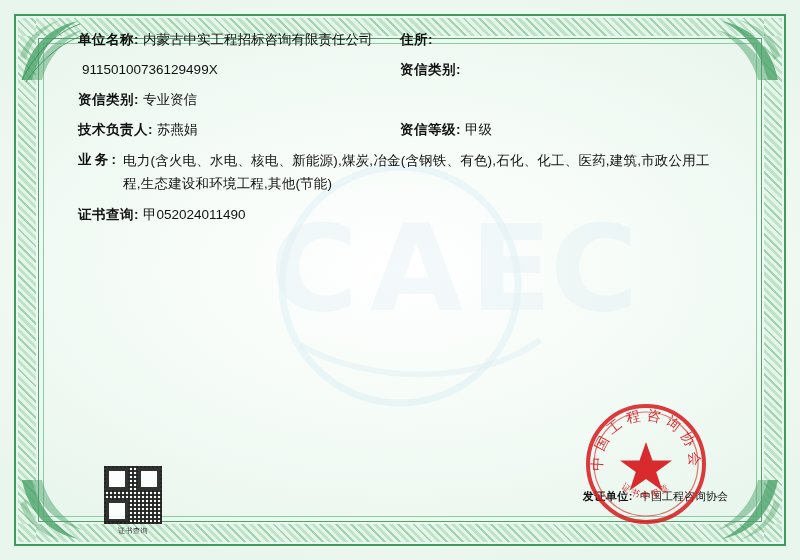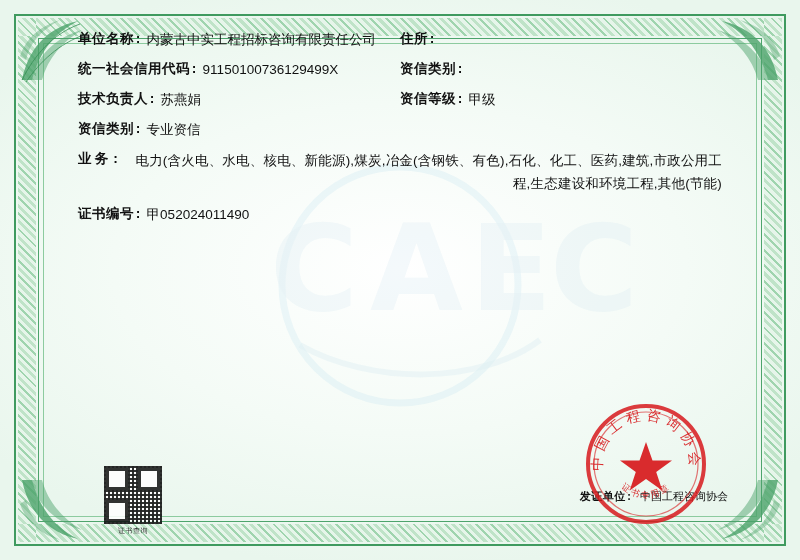--- a/index.html
+++ b/index.html
@@ -126,34 +126,32 @@
   }
   .col.left  { width: 50%; padding-right: 6px; box-sizing: border-box; }
   .col.right { width: 50%; box-sizing: border-box; }
 
   .label {
     flex: 0 0 auto;
     white-space: nowrap;
     font-weight: 600;
     color: #111;
     letter-spacing: 0.5px;
-    font-family: Liberation Mono, monospace;
   }
   .value {
     flex: 1 1 auto;
     color: #111;
     padding-left: 4px;
   }
   .value.wrap { line-height: 1.55; }
 
   .row.full .col { width: 100%; }
   .biz-value {
     line-height: 1.7;
     letter-spacing: 0.2px;
-    text-align: right;
   }
 
   .label.spaced {
     letter-spacing: 3.2px;
   }
 
   
   .seal {
     position: absolute;
     right: 90px;
@@ -296,56 +294,55 @@
           <span class="label">单位名称:</span>
           <span class="value wrap">内蒙古中实工程招标咨询有限责任公司</span>
         </div>
         <div class="col right">
           <span class="label">住所:</span>
         </div>
       </div>
 
       <div class="row">
         <div class="col left">
-          <span class="label">统一社会信用代码:</span>
           <span class="value">91150100736129499X</span>
         </div>
         <div class="col right">
           <span class="label">资信类别:</span>
+        </div>
+      </div>
+
+      <div class="row full">
+        <div class="col">
+          <span class="label">资信类别:</span>
+          <span class="value">专业资信</span>
         </div>
       </div>
 
       <div class="row">
         <div class="col left">
           <span class="label">技术负责人:</span>
           <span class="value">苏燕娟</span>
         </div>
         <div class="col right">
           <span class="label">资信等级:</span>
           <span class="value">甲级</span>
         </div>
       </div>
 
       <div class="row full">
         <div class="col">
-          <span class="label">资信类别:</span>
-          <span class="value">专业资信</span>
+          <span class="label spaced">业务:</span>
+          <span class="value biz-value">电力(含火电、水电、核电、新能源),煤炭,冶金(含钢铁、有色),石化、化工、医药,建筑,市政公用工程,生态建设和环境工程,其他(节能)</span>
         </div>
       </div>
 
       <div class="row full">
         <div class="col">
-          <span class="label spaced">业务:</span>
-          <span class="value biz-value">电力(含火电、水电、核电、新能源),煤炭,冶金(含钢铁、有色),石化、化工、医药,建筑,市政公用工程,生态建设和环境工程,其他(节能)</span>
-        </div>
-      </div>
-
-      <div class="row full">
-        <div class="col">
-          <span class="label">证书编号:</span>
+          <span class="label">证书查询:</span>
           <span class="value">甲052024011490</span>
         </div>
       </div>
 
 
     </div>
   </div>
 
   <div class="issuer">
     <span class="label">发证单位:</span>

